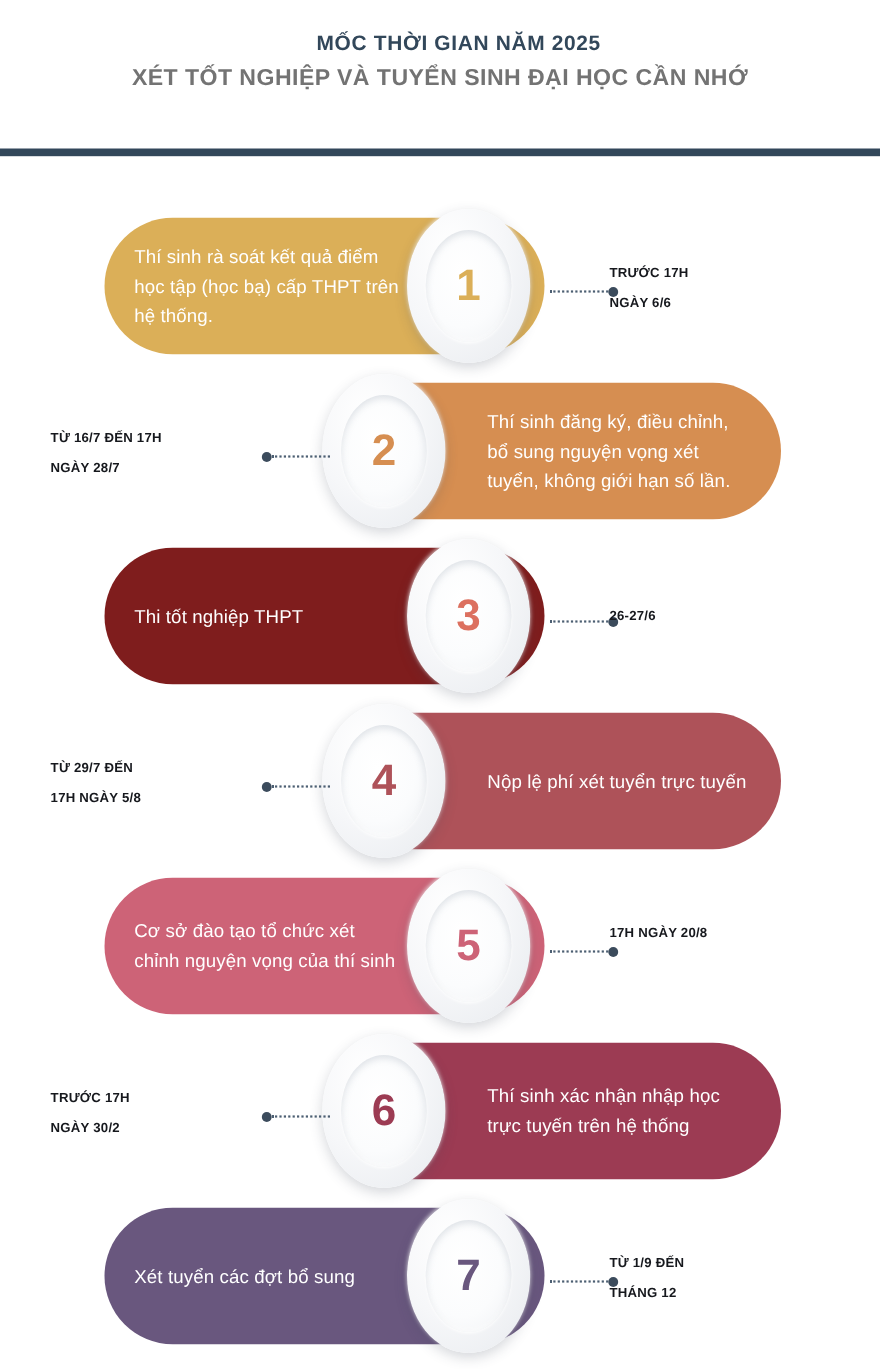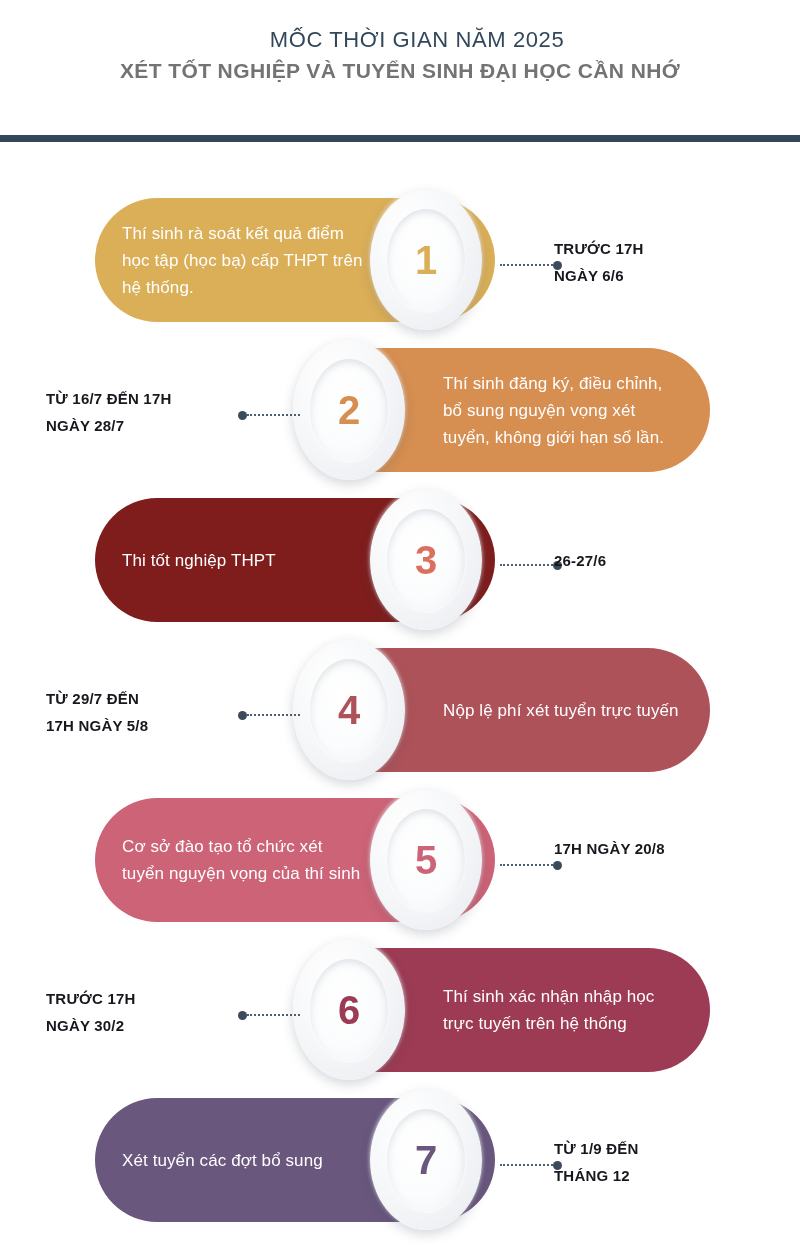--- a/index.html
+++ b/index.html
@@ -15,22 +15,22 @@
     overflow: hidden;
   }
 
   
   #header {
     width: 800px;
     padding-top: 25px;
     text-align: center;
   }
   .title-line1 {
-    font-size: 22px;
-    font-weight: normal;
+    font-size: 19px;
+    font-weight: bold;
     letter-spacing: 0.6px;
     color: #32475a;
     line-height: 30px;
     padding-left: 34px;
   }
   .title-line2 {
     font-size: 21px;
     font-weight: bold;
     letter-spacing: 0.4px;
     color: #32475a;
@@ -147,21 +147,21 @@
     height: 9px;
     border-radius: 50%;
     background: #3b4b5c;
     flex: none;
   }
 
   
   .date {
     position: absolute;
     top: 50px;
-    font-size: 15px;
+    font-size: 12px;
     font-weight: bold;
     line-height: 27px;
     color: #16181d;
     letter-spacing: 0.2px;
     width: 200px;
   }
   .row.left  .date { left: 554px;  text-align: left; }
   .row.right .date { right: 554px; text-align: left; }
 </style>
 </head>
@@ -249,21 +249,21 @@
         <div class="conn-line"></div>
         <div class="conn-dot"></div>
       </div>
       <div class="date">
         <div>TỪ 29/7 ĐẾN</div>
         <div>17H NGÀY 5/8</div>
       </div>
     </div>
     <div class="row left">
       <div class="pill" style="background: rgb(205, 99, 119);">
-        <div class="pill-text">Cơ sở đào tạo tổ chức xét tuyển nguyện vọng của thí sinh</div>
+        <div class="pill-text">Cơ sở đào tạo tổ chức xét chỉnh nguyện vọng của thí sinh</div>
       </div>
       <div class="badge">
         <div class="badge-outer">
           <div class="badge-inner">
             <div class="badge-num" style="color: rgb(205, 99, 119);">5</div>
           </div>
         </div>
       </div>
       <div class="connector">
         <div class="conn-line"></div>

